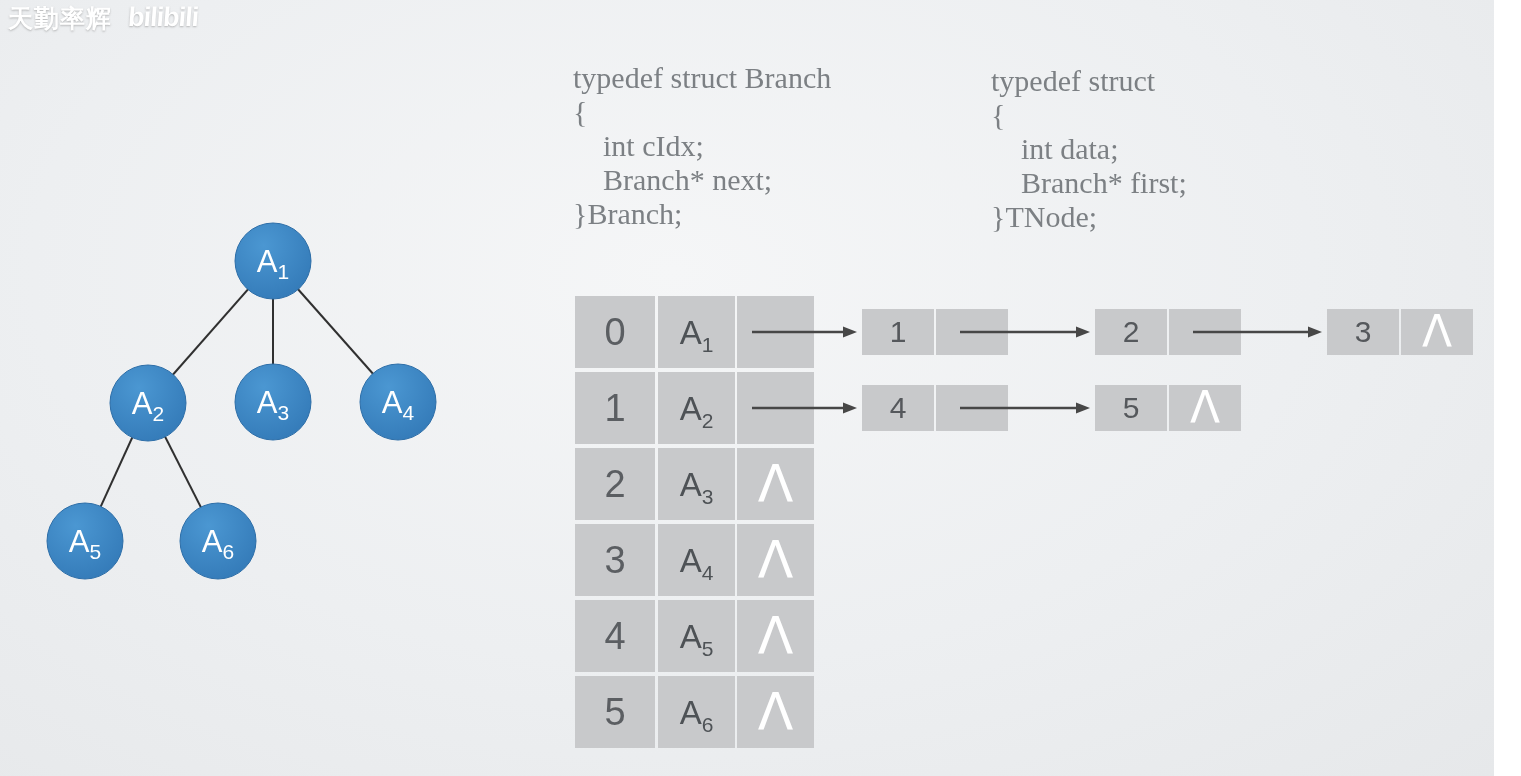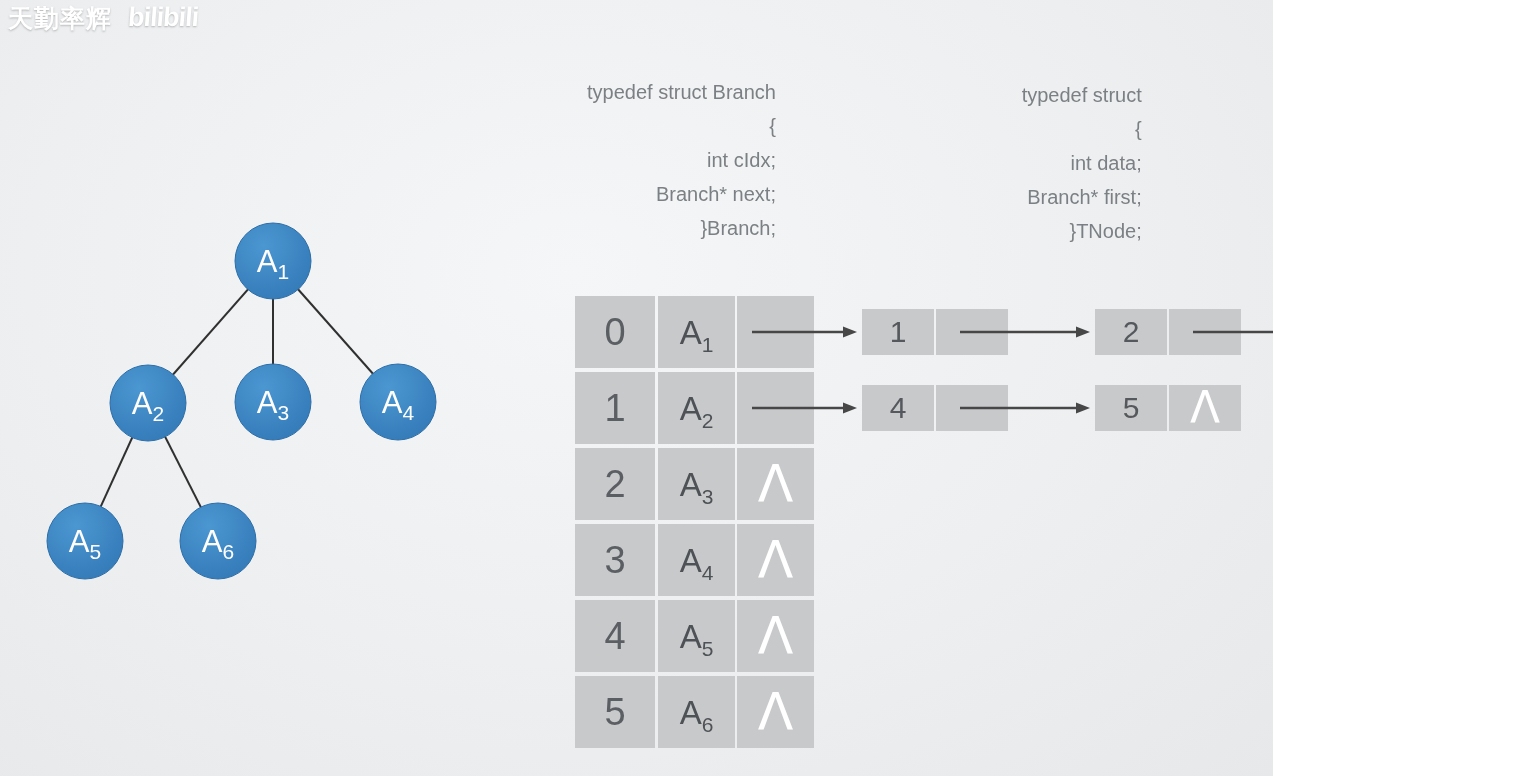--- a/index.html
+++ b/index.html
@@ -1,43 +1,42 @@
 <!DOCTYPE html>
 <html><head>
 <meta charset="utf-8">
 <style>
   html,body{margin:0;padding:0;}
   #stage{
     position:relative;
-    width:1273px;height:776px;
+    width:1494px;height:776px;
     overflow:hidden;
     background:radial-gradient(ellipse at 45% 35%, #f5f6f7 0%, #edeff1 55%, #e6e8ea 100%);
     font-family:"Liberation Sans",sans-serif;
-    text-align:right;
   }
   
   .watermark{
     position:absolute;left:8px;top:2px;
     display:flex;align-items:flex-start;gap:16px;
     color:#ffffff;
   }
   .wm-brand{
     font-size:25px;font-weight:700;letter-spacing:1px;
     text-shadow:0 1px 2px rgba(110,110,110,.45);
   }
   .wm-bili{
     font-size:27px;font-weight:700;letter-spacing:-1px;
     transform:skewX(-4deg);
     text-shadow:0 1px 2px rgba(110,110,110,.45);
   }
   
   .code{
-    position:absolute;margin:17px;
-    font-family:Liberation Sans, sans-serif;
-    font-size:20px;line-height:34px;
+    position:absolute;margin:3px;
+    font-family:Liberation Serif, serif;
+    font-size:30px;line-height:34px;
     color:#7c8084;white-space:pre;
   }
   .code-branch{left:570px;top:58px;}
   .code-tnode{left:988px;top:61px;}
   
   #tree-svg,#arrow-layer{position:absolute;left:0;top:0;pointer-events:none;}
   #table-layer{position:absolute;left:0;top:0;width:100%;height:100%;}
   
   .cell{
     position:absolute;

